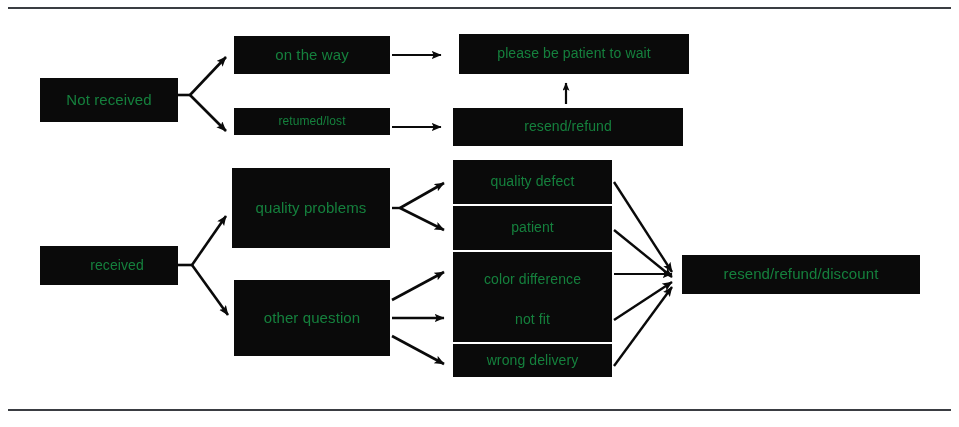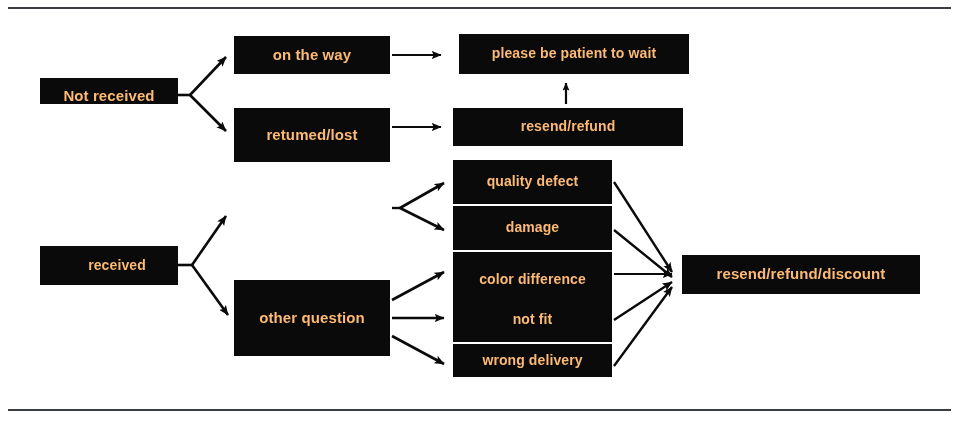--- a/index.html
+++ b/index.html
@@ -24,40 +24,40 @@
     width: 943px;
     height: 2px;
     background: #3a3d42;
   }
   #rule-top  { top: 7px; }
   #rule-bottom { top: 409px; }
 
   .node {
     position: absolute;
     background: #0a0a0a;
-    color: #fdba74;
+    color: #15803d;
     display: flex;
     align-items: center;
     justify-content: center;
     text-align: center;
     box-sizing: border-box;
     letter-spacing: 0.1px;
     line-height: 1.1;
-    font-weight: 700;
+    font-weight: 400;
   }
   .node-label {
     display: block;
     padding: 0 6px;
     white-space: nowrap;
   }
 
   
-  #node-not-received      { left: 40px;  top: 78px;  width: 138px; height: 26px; font-size: 15px; align-items: flex-end; }
+  #node-not-received      { left: 40px;  top: 78px;  width: 138px; height: 44px; font-size: 15px; }
   #node-on-the-way        { left: 234px; top: 36px;  width: 156px; height: 38px; font-size: 15px; }
-  #node-returned-lost     { left: 234px; top: 108px; width: 156px; height: 54px; font-size: 15px; }
+  #node-returned-lost     { left: 234px; top: 108px; width: 156px; height: 27px; font-size: 12px; }
   #node-please-wait       { left: 453px; top: 34px;  width: 230px; height: 40px; font-size: 14px; margin-left: 6px; }
   #node-resend-refund     { left: 453px; top: 108px; width: 230px; height: 38px; font-size: 14px; }
 
   #node-received          { left: 40px;  top: 246px; width: 138px; height: 39px; font-size: 14px; padding-left: 16px; }
   #node-quality-problems  { left: 232px; top: 168px; width: 158px; height: 80px; font-size: 15px; }
   #node-other-question    { left: 234px; top: 280px; width: 156px; height: 76px; font-size: 15px; }
 
   #node-quality-defect    { left: 453px; top: 160px; width: 159px; height: 44px; font-size: 14px; }
   #node-damage            { left: 453px; top: 206px; width: 159px; height: 44px; font-size: 14px; }
   #node-color-difference  { left: 453px; top: 252px; width: 159px; height: 56px; font-size: 14px; }
@@ -142,31 +142,34 @@
   </div>
 
   <div class="node" id="node-resend-refund">
     <span class="node-label">resend/refund</span>
   </div>
 
   <div class="node" id="node-received">
     <span class="node-label">received</span>
   </div>
 
+  <div class="node" id="node-quality-problems">
+    <span class="node-label">quality problems</span>
+  </div>
 
   <div class="node" id="node-other-question">
     <span class="node-label">other question</span>
   </div>
 
   <div class="node" id="node-quality-defect">
     <span class="node-label">quality defect</span>
   </div>
 
   <div class="node" id="node-damage">
-    <span class="node-label">damage</span>
+    <span class="node-label">patient</span>
   </div>
 
   <div class="node" id="node-color-difference">
     <span class="node-label">color difference</span>
   </div>
 
   <div class="node" id="node-not-fit">
     <span class="node-label">not fit</span>
   </div>
 

